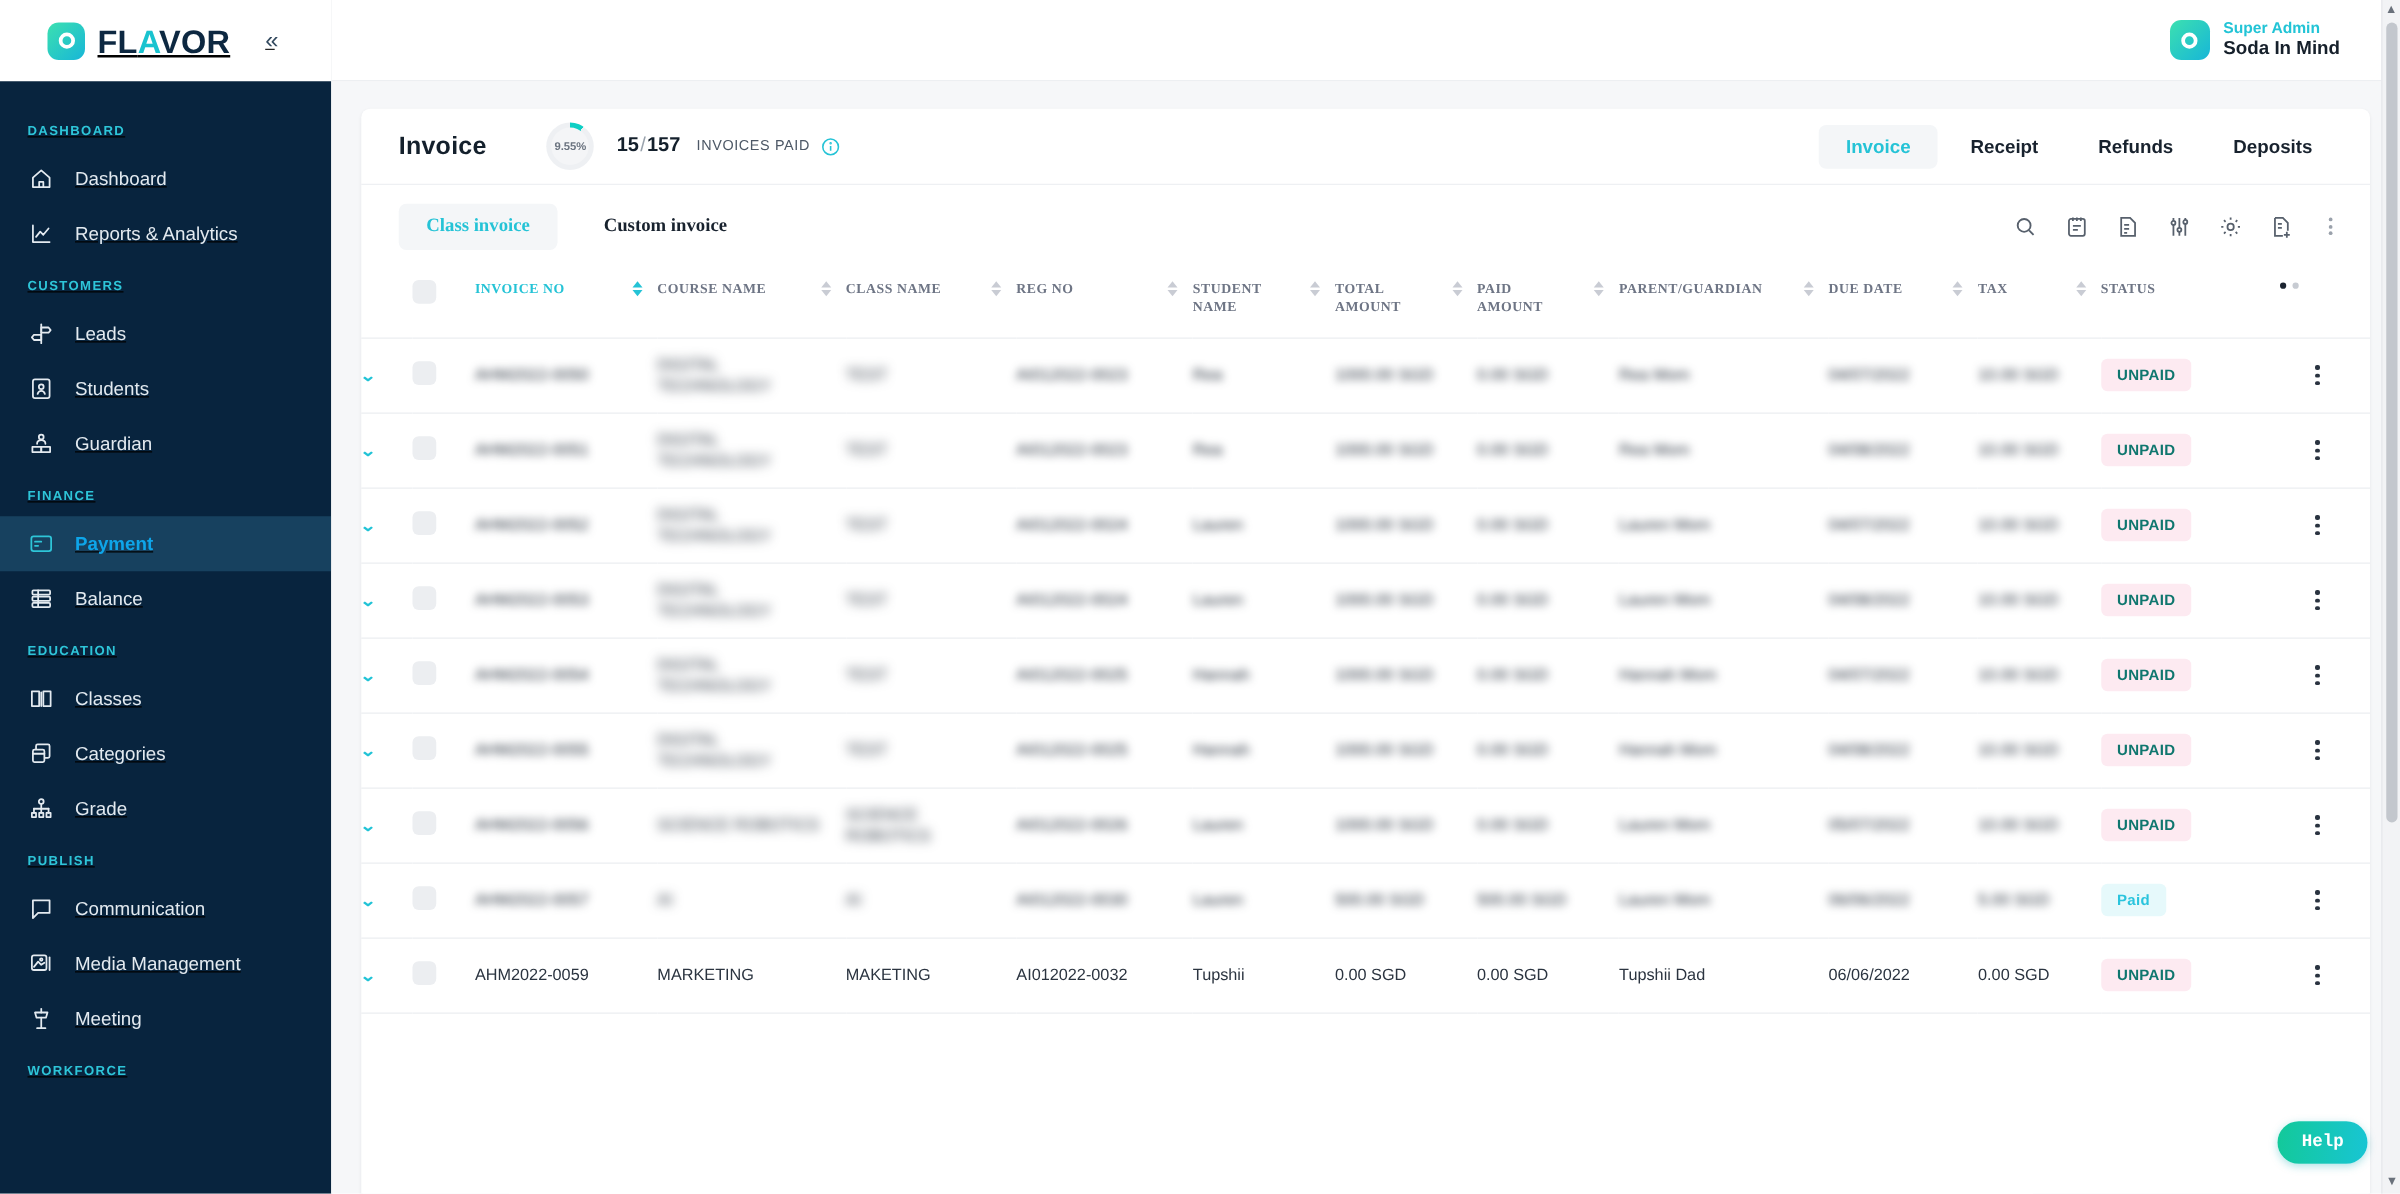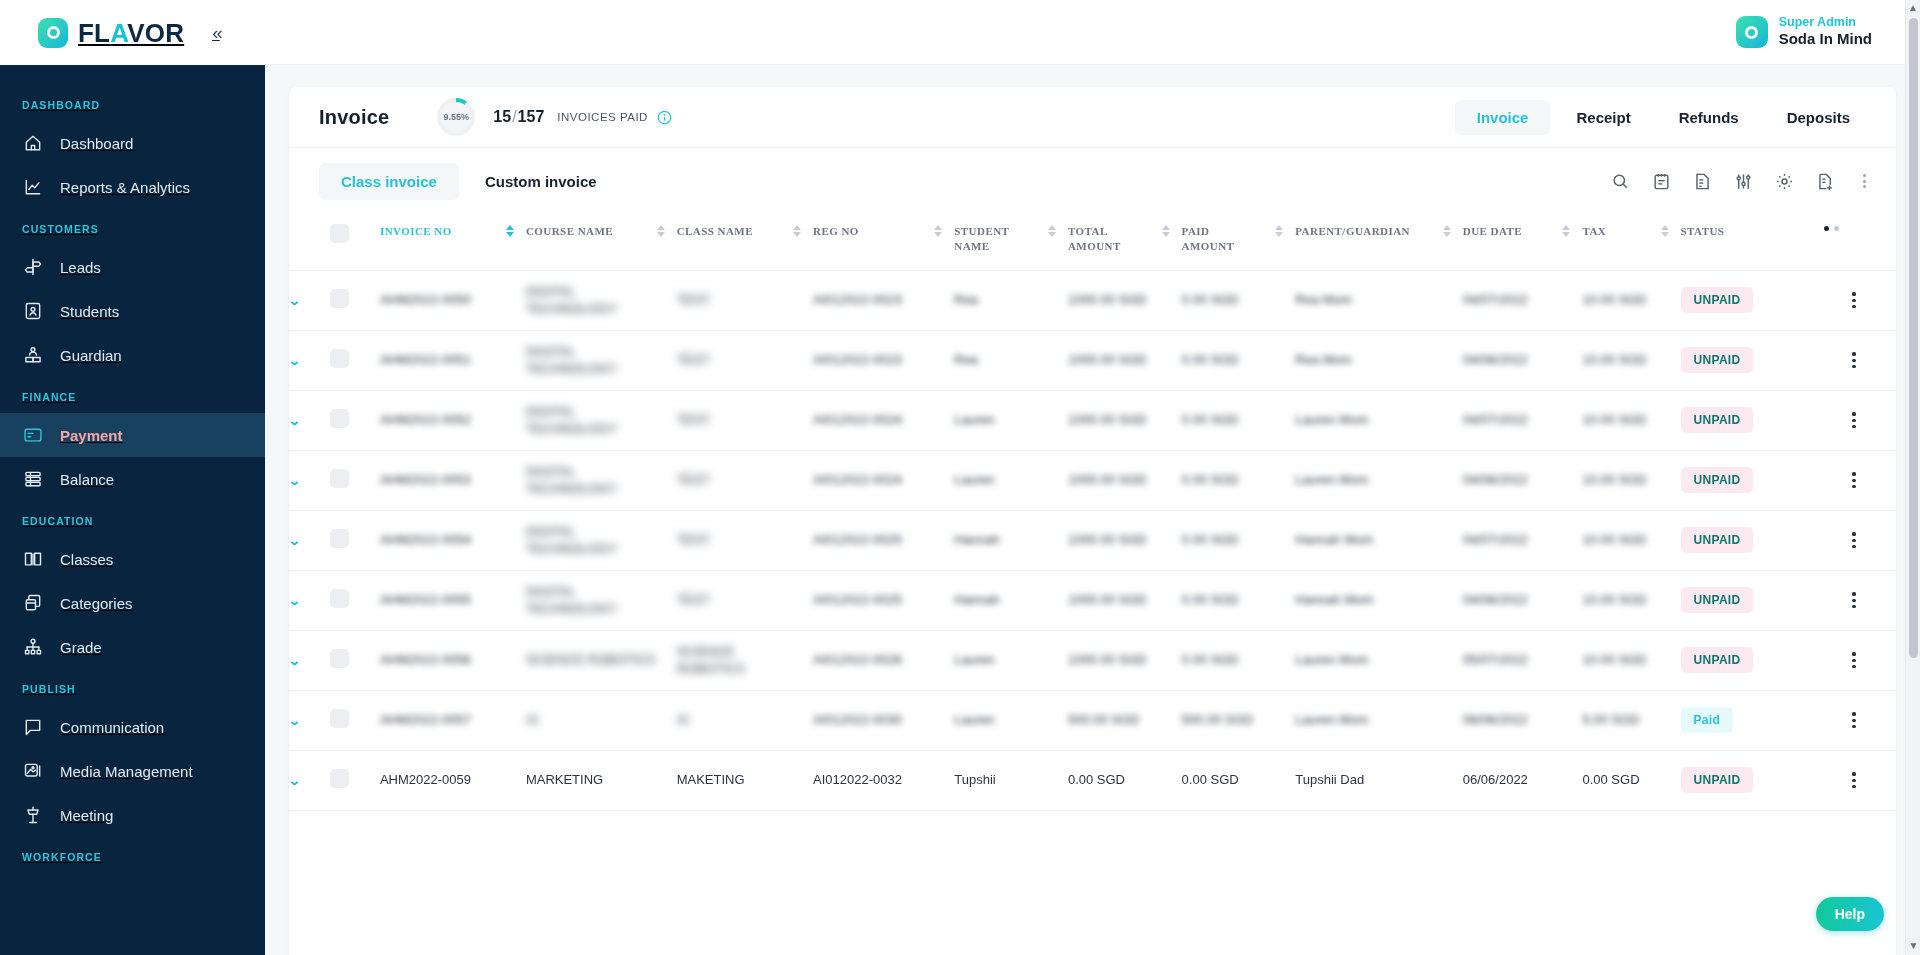--- a/index.html
+++ b/index.html
@@ -53,21 +53,21 @@
   .nav-group-label {
     color: #2ec5d8; font-size: 10.5px; font-weight: bold;
     letter-spacing: 1.1px; padding: 14px 0 10px 22px;
   }
   .nav-item {
     display: flex; align-items: center; gap: 16px;
     height: 44px; padding-left: 22px;
     color: #e3eaf0; font-size: 15px; cursor: pointer;
     position: relative;
   }
-  .nav-item.active { background: #17415f; color: #fca5a5; font-weight: bold; }
+  .nav-item.active { background: #17415f; color: #0ea5e9; font-weight: bold; }
   .nav-item .ico { width: 22px; height: 22px; flex: 0 0 22px; display:flex; align-items:center; justify-content:center; }
   .nav-item .ico svg { width: 20px; height: 20px; }
   .nav-item.active .ico svg { stroke: #2ec5d8; }
 
   
   .main {
     flex: 1; height: 955px;
     background: #f6f7f9;
     position: relative;
     overflow: hidden;
@@ -183,25 +183,25 @@
     display: inline-block; padding: 6px 13px; border-radius: 5px;
     font-size: 12px; font-weight: bold; letter-spacing: .3px;
   }
   .badge.unpaid { background: #fdeaf1; color: #0f766e; }
   .badge.paid { background: #e6f9fb; color: #2ac4dd; }
   .rowkebab { display: flex; flex-direction: column; gap: 3px; align-items: center; cursor: pointer; }
   .rowkebab b { width: 3.2px; height: 3.2px; border-radius: 50%; background: #2a3340; display:block; }
 
   
   .help-btn {
-    position: absolute; right: 36px; bottom: 24px;
+    position: absolute; right: 26px; bottom: 24px;
     background: linear-gradient(95deg, #13c999 0%, #18c5d4 100%);
     color: #fff; font-size: 14px; font-weight: bold;
     padding: 9px 19px; border-radius: 20px; border: none;
-    cursor: pointer; font-family: Liberation Sans, sans-serif;
+    cursor: pointer; font-family: Liberation Mono, monospace;
     box-shadow: 0 2px 7px rgba(20,170,180,.35);
   }
   .vscroll {
     position: absolute; right: 0; top: 0; width: 15px; height: 955px;
     background: #f2f3f5; border-left: 1px solid #e6e8eb;
   }
   .vscroll .arrow { text-align: center; font-size: 10px; color: #6a717b; padding: 2px 0; }
   .vscroll .thumb {
     position: absolute; top: 18px; left: 3px; width: 9px; height: 640px;
     background: #c3c7cd; border-radius: 5px;
@@ -404,21 +404,21 @@
           </span>
           <div class="tabs-right" id="tabs-right">
               <button class="tab-btn active">Invoice</button>
               <button class="tab-btn">Receipt</button>
               <button class="tab-btn">Refunds</button>
               <button class="tab-btn">Deposits</button>
             </div>
         </div>
 
         <div class="sub-row">
-          <div id="sub-tabs" style="display:flex;gap:4px;">
+          <div id="sub-tabs" style="display:flex;gap:15px;font-family:Liberation Serif, serif;">
               <button class="sub-tab active">Class invoice</button>
               <button class="sub-tab">Custom invoice</button>
             </div>
           <div class="toolbar">
             <span class="tool-ico">
                 <svg viewBox="0 0 24 24" fill="none" stroke="currentColor" stroke-width="1.9">
                   <circle cx="10.5" cy="10.5" r="6.5"></circle>
                   <line x1="15.5" y1="15.5" x2="20" y2="20"></line>
                 </svg>
               </span>

